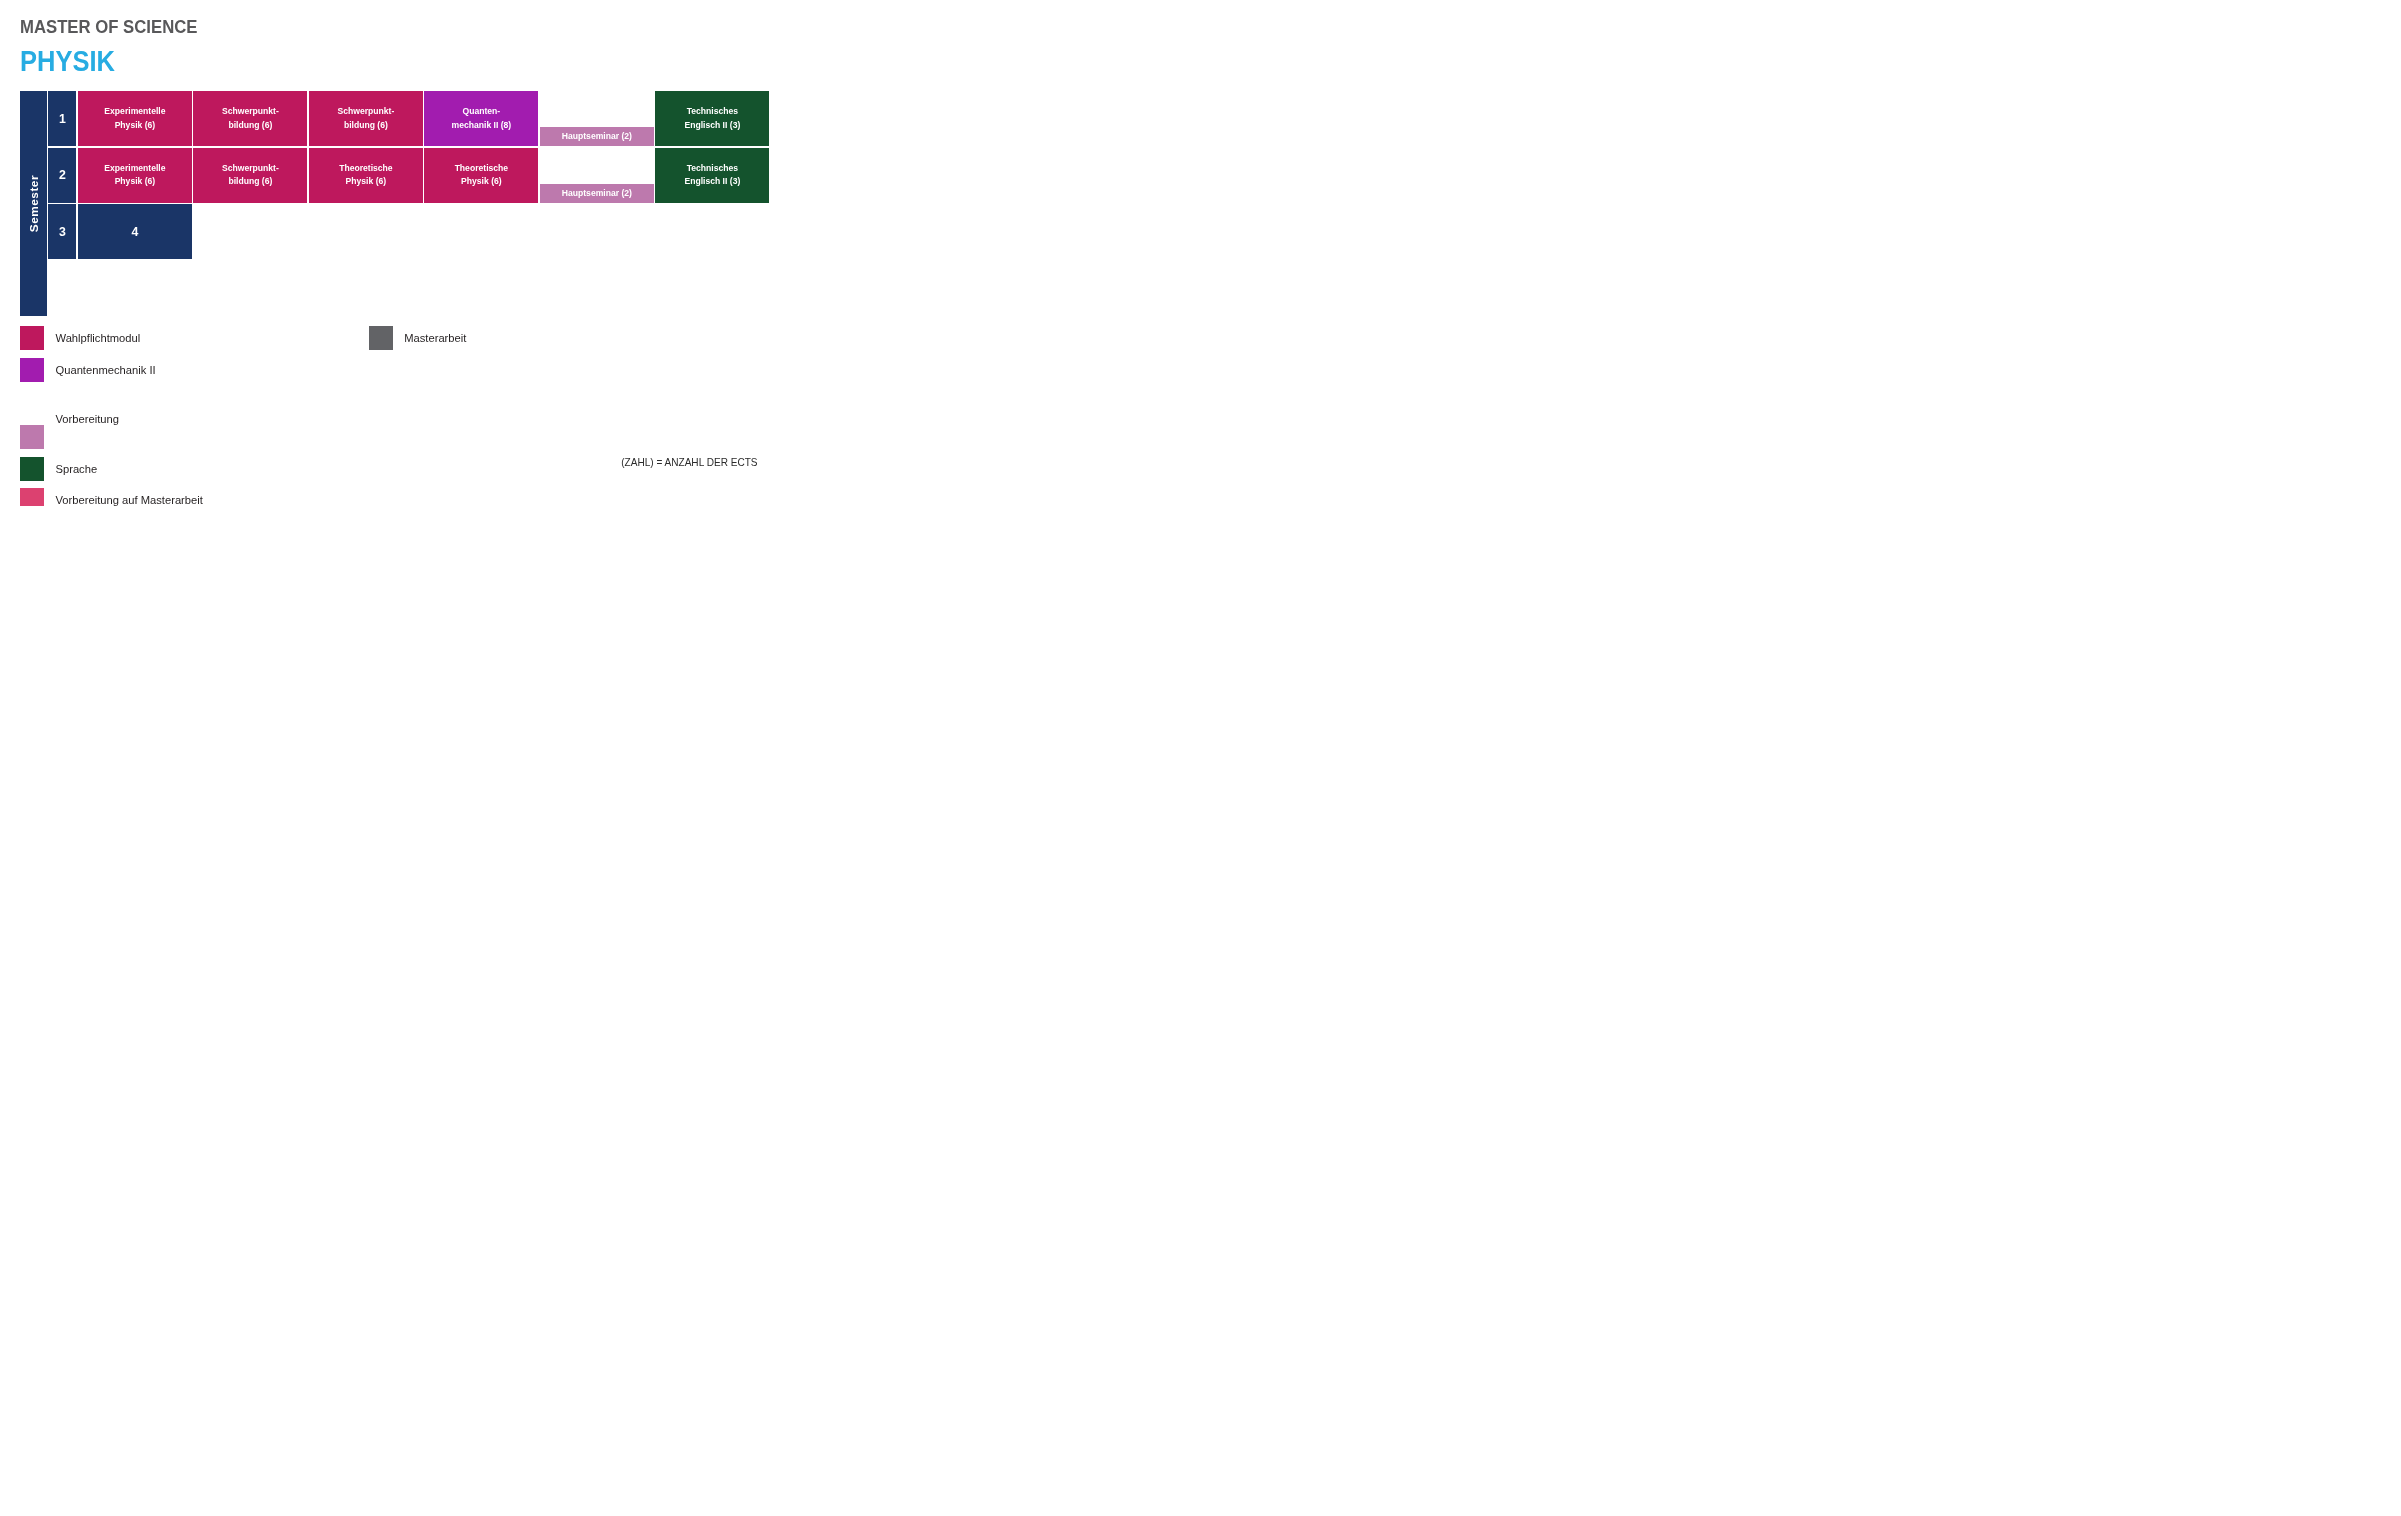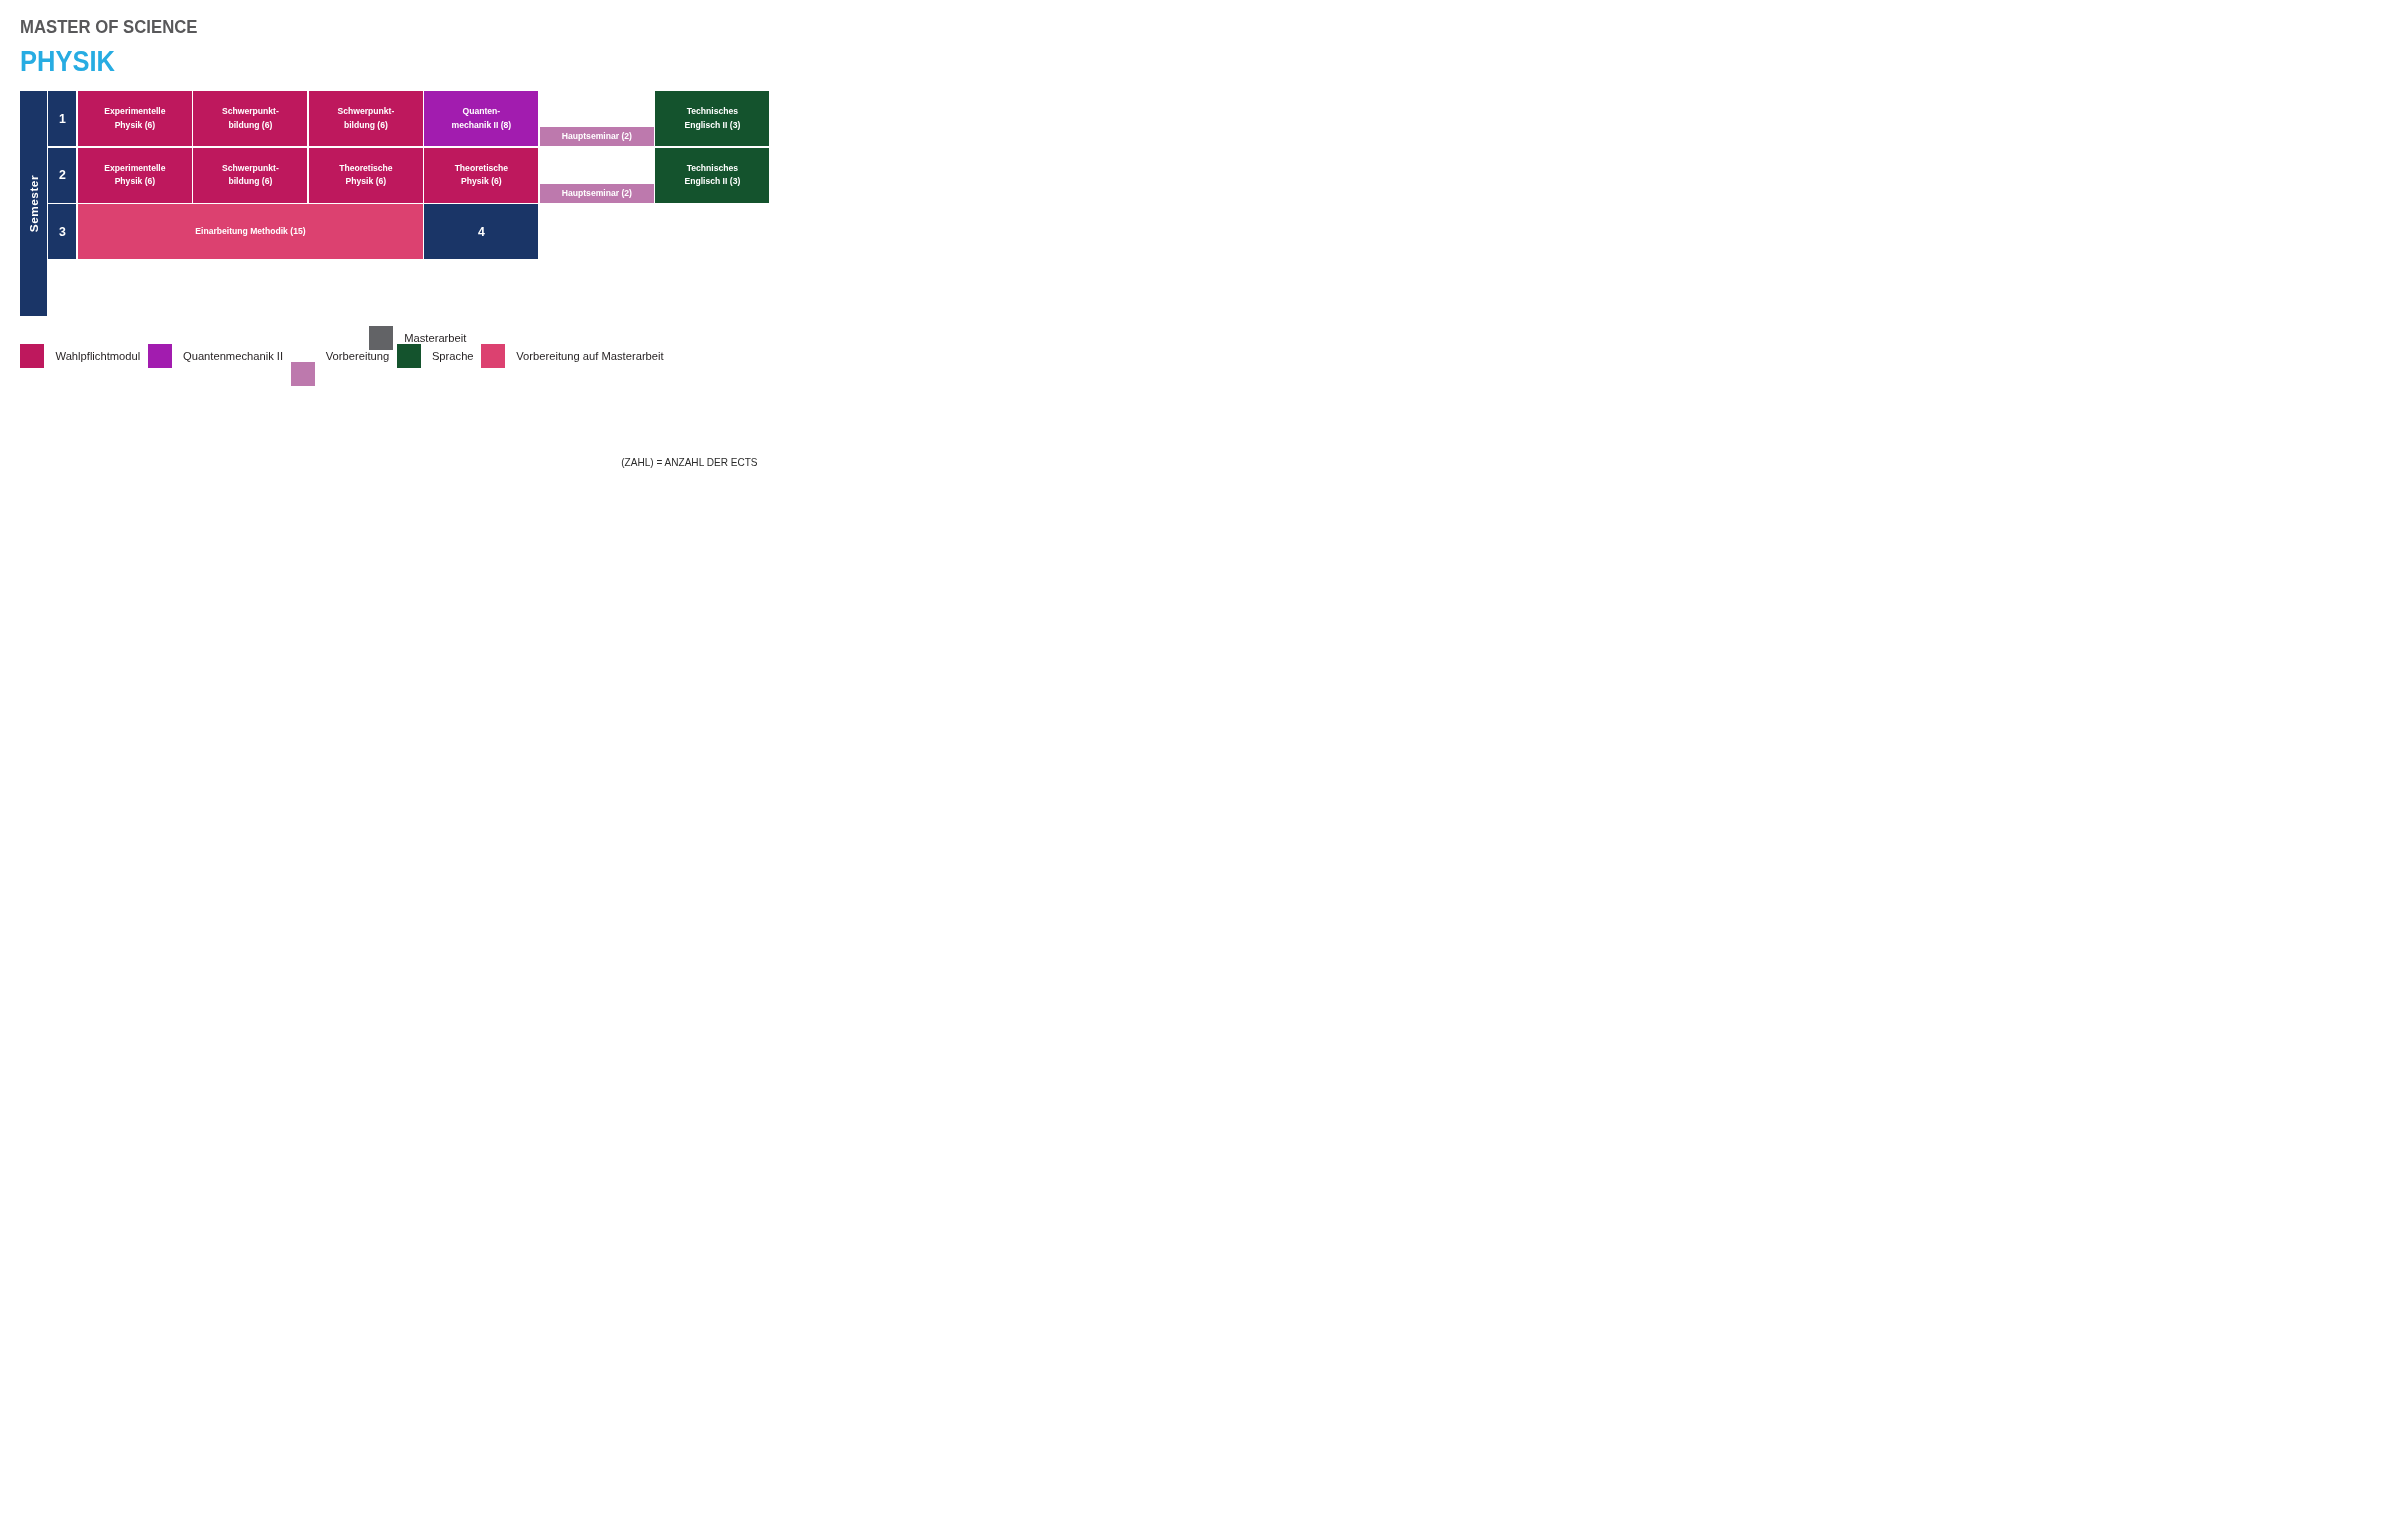--- a/index.html
+++ b/index.html
@@ -64,21 +64,21 @@
   .span6{grid-column:span 6;}
   .c-cyan{background:#be185d;}
   .c-purple{background:#a21caf;}
   .c-mauve{background:#BD79AD;margin-top:36px;}
   .c-green{background:#14532d;}
   .c-pink{background:#DC4170;}
   .c-gray{background:#626366;}
   
   .legend-left{
     position:absolute;left:20.3px;top:326px;
-    display:flex;flex-direction:row;gap:7.5px;
+    display:flex;flex-direction:column;gap:7.5px;
   }
   .legend-right{
     position:absolute;left:369px;top:326px;text-align:right;
   }
   .legend-item{display:flex;align-items:center;}
   .swatch{width:24px;height:24px;flex:0 0 24px;}
   .legend-label{
     margin-left:11.2px;
     font-size:11.2px;color:#231F20;
     white-space:nowrap;
@@ -125,21 +125,20 @@
 bildung (6)</div>
       <div class="cell c-cyan">Theoretische
 Physik (6)</div>
       <div class="cell c-cyan">Theoretische
 Physik (6)</div>
       <div class="cell c-mauve">Hauptseminar (2)</div>
       <div class="cell c-green">Technisches
 Englisch II (3)</div>
 
       <div class="sem-num">3</div>
-      <div class="cell c-pink span3">Einarbeitung Methodik (15)</div>
 
       <div class="sem-num">4</div>
 
     </div>
   </div>
 
   <div class="legend-left">
     <div class="legend-item">
       <div class="swatch c-cyan"></div>
       <div class="legend-label">Wahlpflichtmodul</div>

